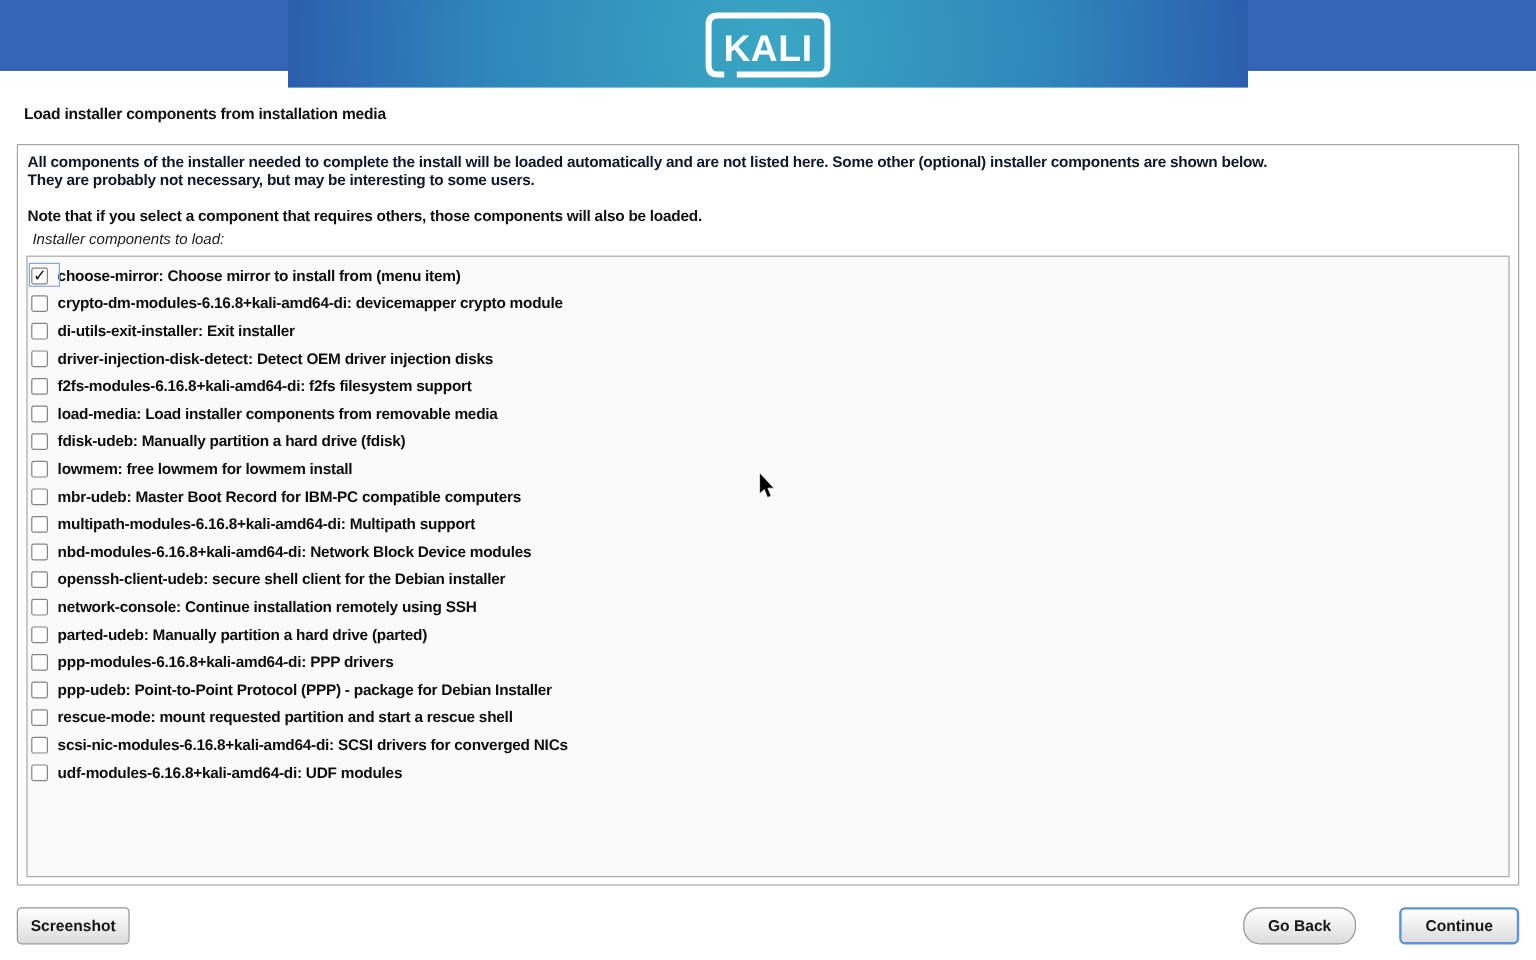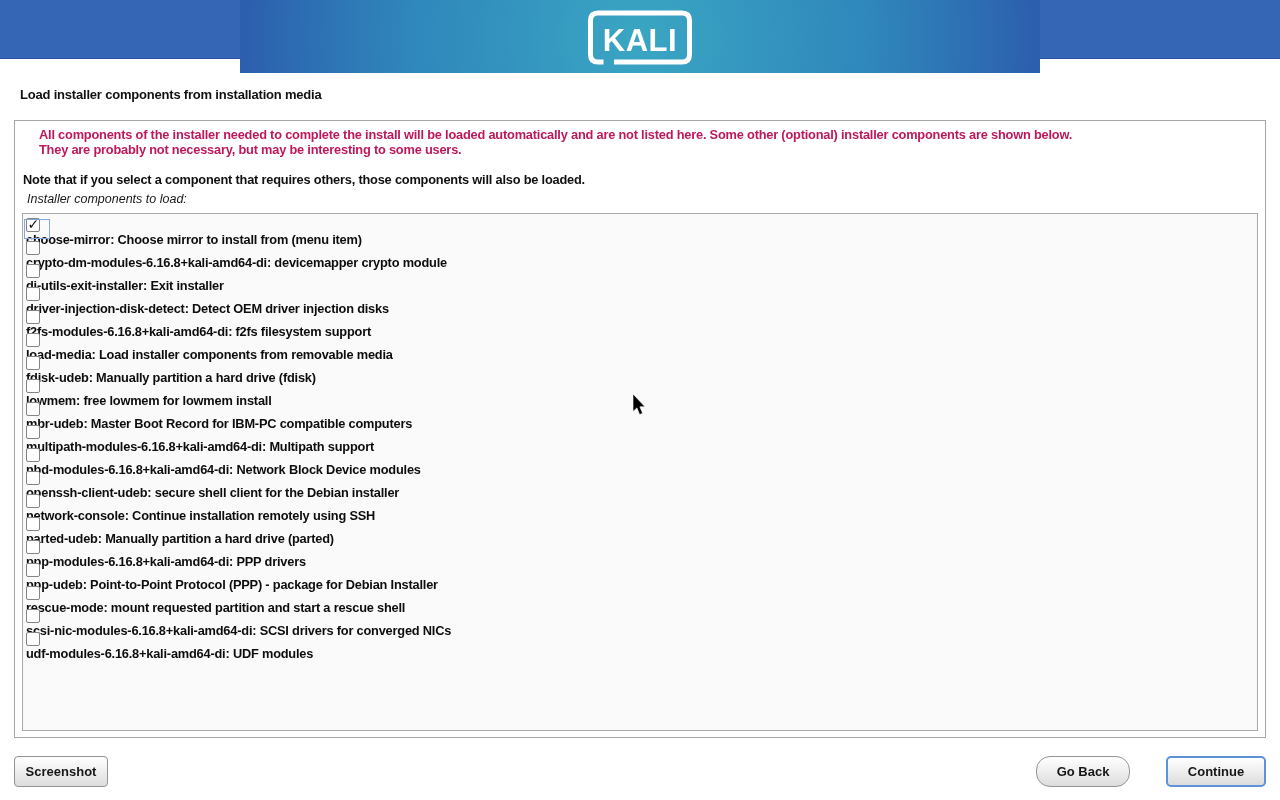--- a/index.html
+++ b/index.html
@@ -14,32 +14,32 @@
             background:radial-gradient(circle 430px at 400px 38px, #3aa6c3 0%, #2f86bb 55%, #2b57ab 100%); }
   .logo { position:absolute; left:586px; top:9px; width:108px; height:57px; }
 
   
   .page-title { position:absolute; left:20px; top:87px; font-size:13px; font-weight:bold;
             color:#111; letter-spacing:-0.2px; white-space:nowrap; }
 
   
   .outer-box { position:absolute; left:14px; top:120px; width:1252px; height:618px;
             background:#ffffff; border:1px solid #a6a6a6; }
-  .intro-para1 { position:absolute; left:24px; top:6px; font-size:12.8px; font-weight:bold;
-            color:#be185d; line-height:15px; letter-spacing:-0.2px; white-space:nowrap; }
+  .intro-para1 { position:absolute; left:8px; top:6px; font-size:12.8px; font-weight:bold;
+            color:#0f172a; line-height:15px; letter-spacing:-0.2px; white-space:nowrap; }
   .intro-para1 span { display:block; }
   .intro-note { position:absolute; left:8px; top:51px; font-size:12.8px; font-weight:bold;
             color:#101010; letter-spacing:-0.2px; white-space:nowrap; }
   .list-label { position:absolute; left:12px; top:71px; font-size:12.5px; font-style:italic;
             color:#1a1a1a; white-space:nowrap; }
 
   
   .list-box { position:absolute; left:7px; top:92px; width:1236px; height:518px;
             background:#fafafa; border:1px solid #a9a9a9; overflow:hidden; padding-top:4px; }
-  .row { position:relative; height:23px; display:flex; align-items:flex-start; padding-left:3px;flex-direction:column; }
+  .row { position:relative; height:23px; display:flex; align-items:center; padding-left:3px; }
   .cb { width:14px; height:14px; background:#ffffff; border:1px solid #848484; border-radius:2px;
             margin-right:8px; flex:0 0 auto; position:relative; }
   .cb.checked::after { content:attr(data-glyph); position:absolute; left:0.5px; top:-3px;
             font-size:14px; font-weight:bold; color:#111; }
   .row-label { font-size:12.8px; font-weight:bold; color:#0d0d0d; letter-spacing:-0.2px;
             white-space:nowrap; }
   .focus-ring { position:absolute; left:1px; top:1px; width:26px; height:20px;
             border:1px solid #85a7da; pointer-events:none; }
 
   

